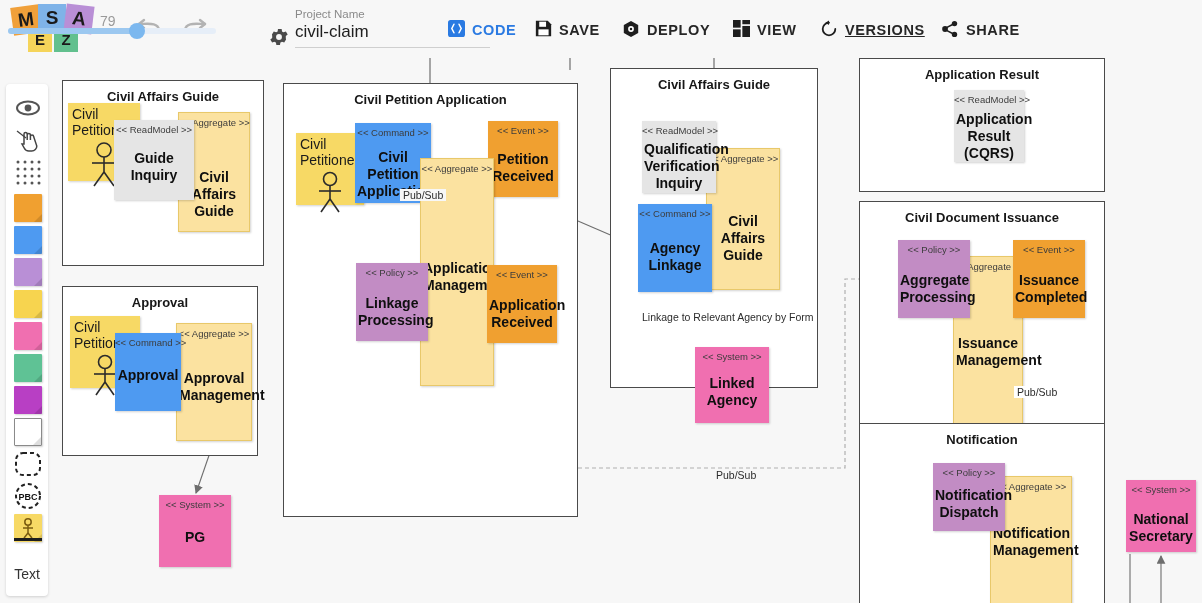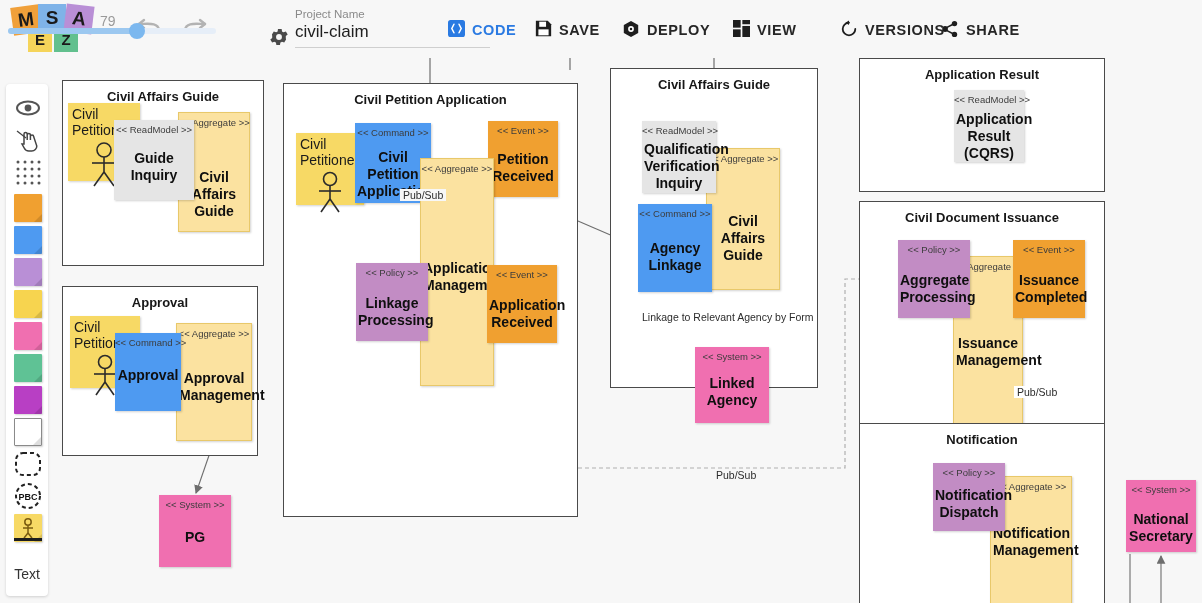--- a/index.html
+++ b/index.html
@@ -60,21 +60,21 @@
   .toolbtn {
     position:absolute; top:18px; height:24px;
     display:flex; align-items:center; gap:7px;
     font-size:14.5px; font-weight:bold; letter-spacing:0.6px;
     color:#262626; cursor:pointer; user-select:none;
   }
   #btn-code { left:448px; color:#2a7ae2; }
   #btn-save { left:535px; }
   #btn-deploy { left:622px; }
   #btn-view { left:733px; }
-  #btn-versions { left:840px; }
+  #btn-versions { left:820px;text-decoration:underline; }
   #btn-share { left:941px; }
 
   
   #palette {
     position:absolute; left:6px; top:84px; width:42px; height:512px;
     background:#ffffff; border-radius:4px;
     box-shadow:0 1px 3px rgba(0,0,0,0.16);
     z-index:30;
   }
   .pal-item {

